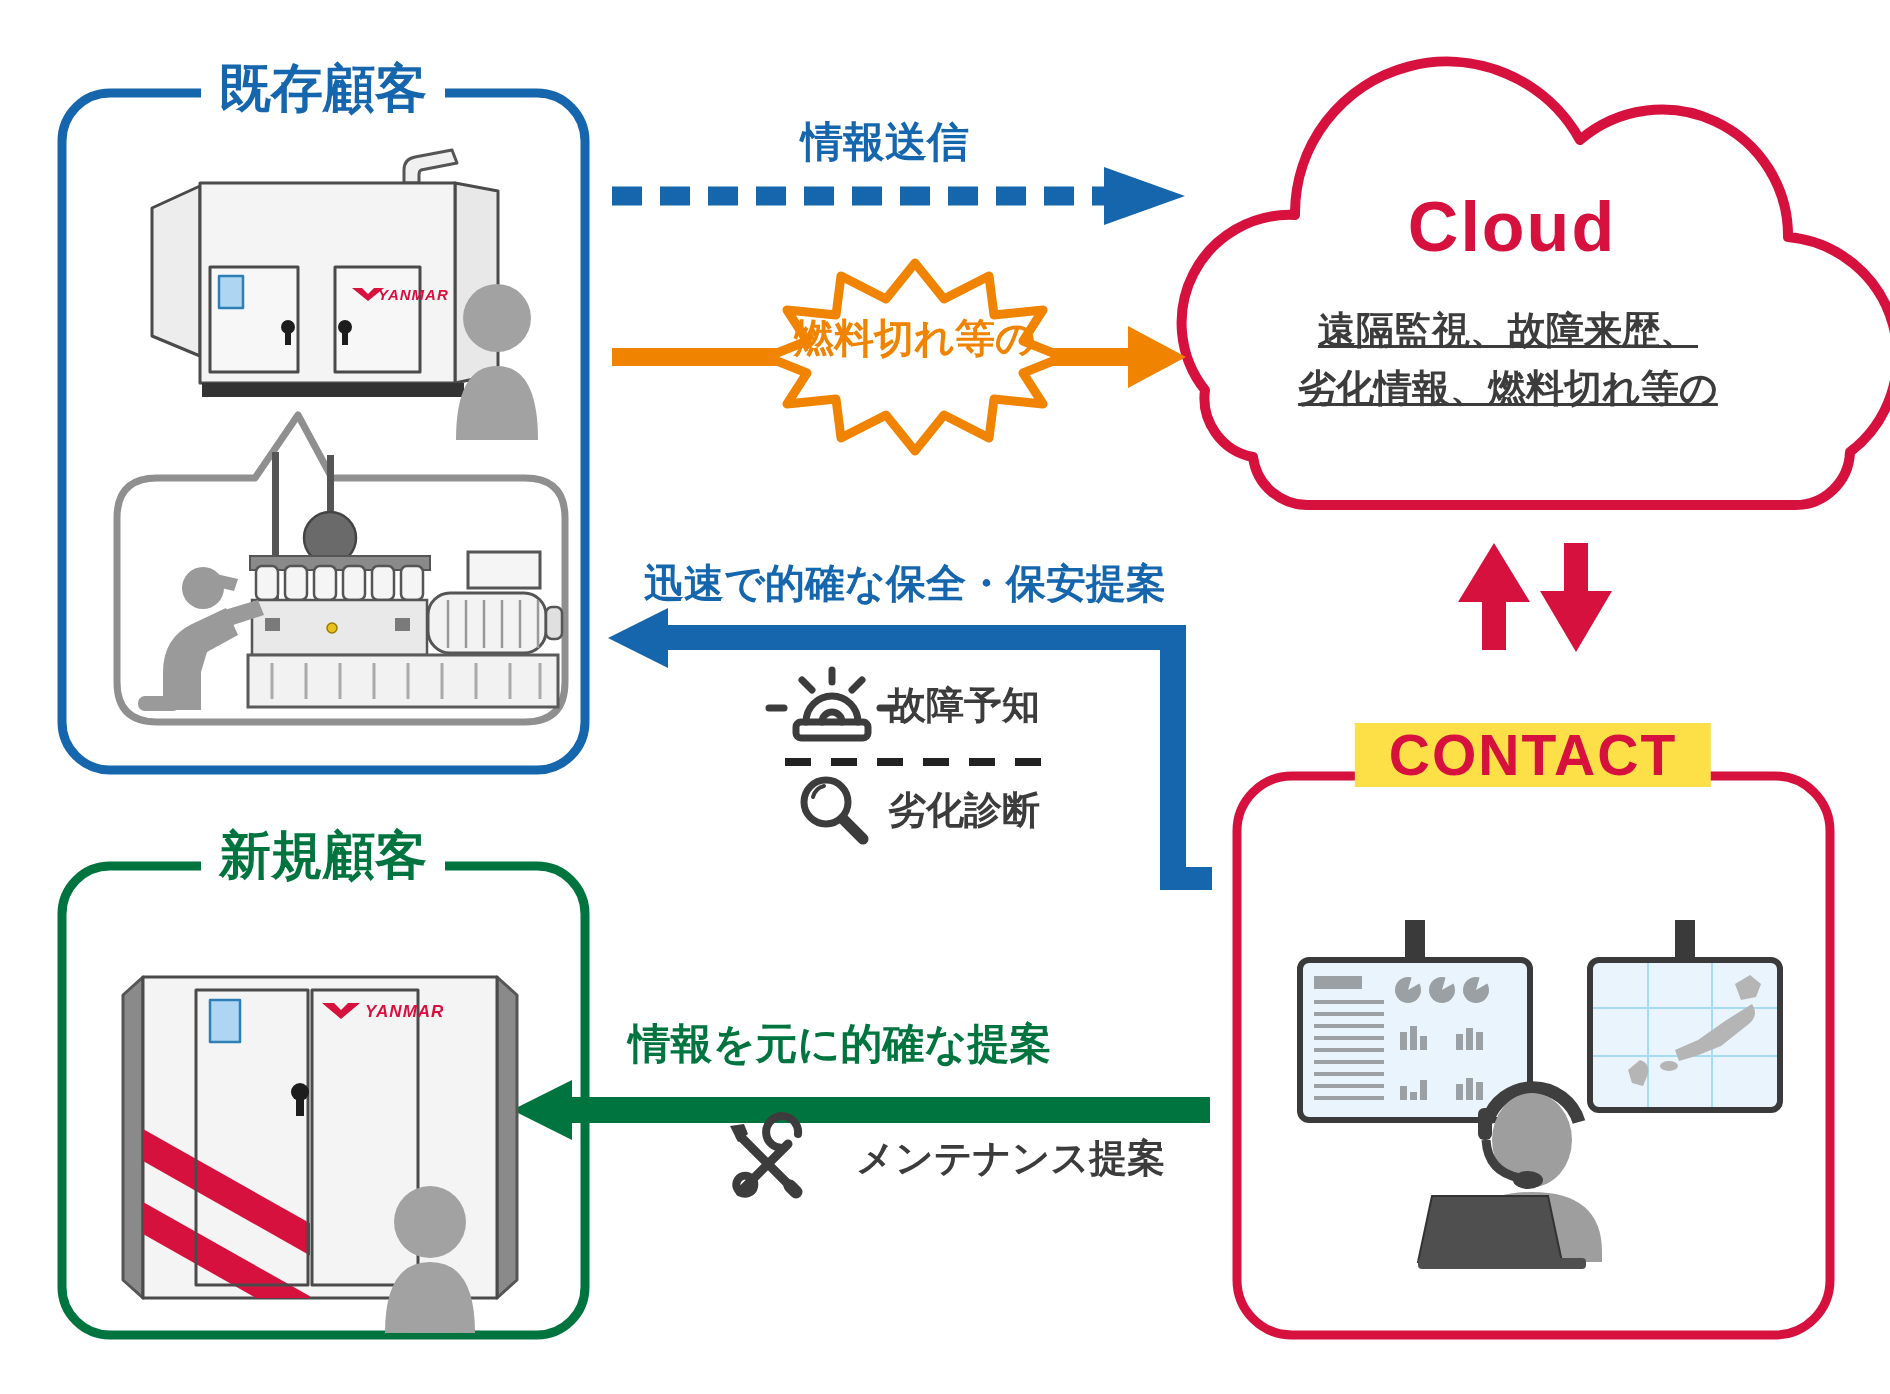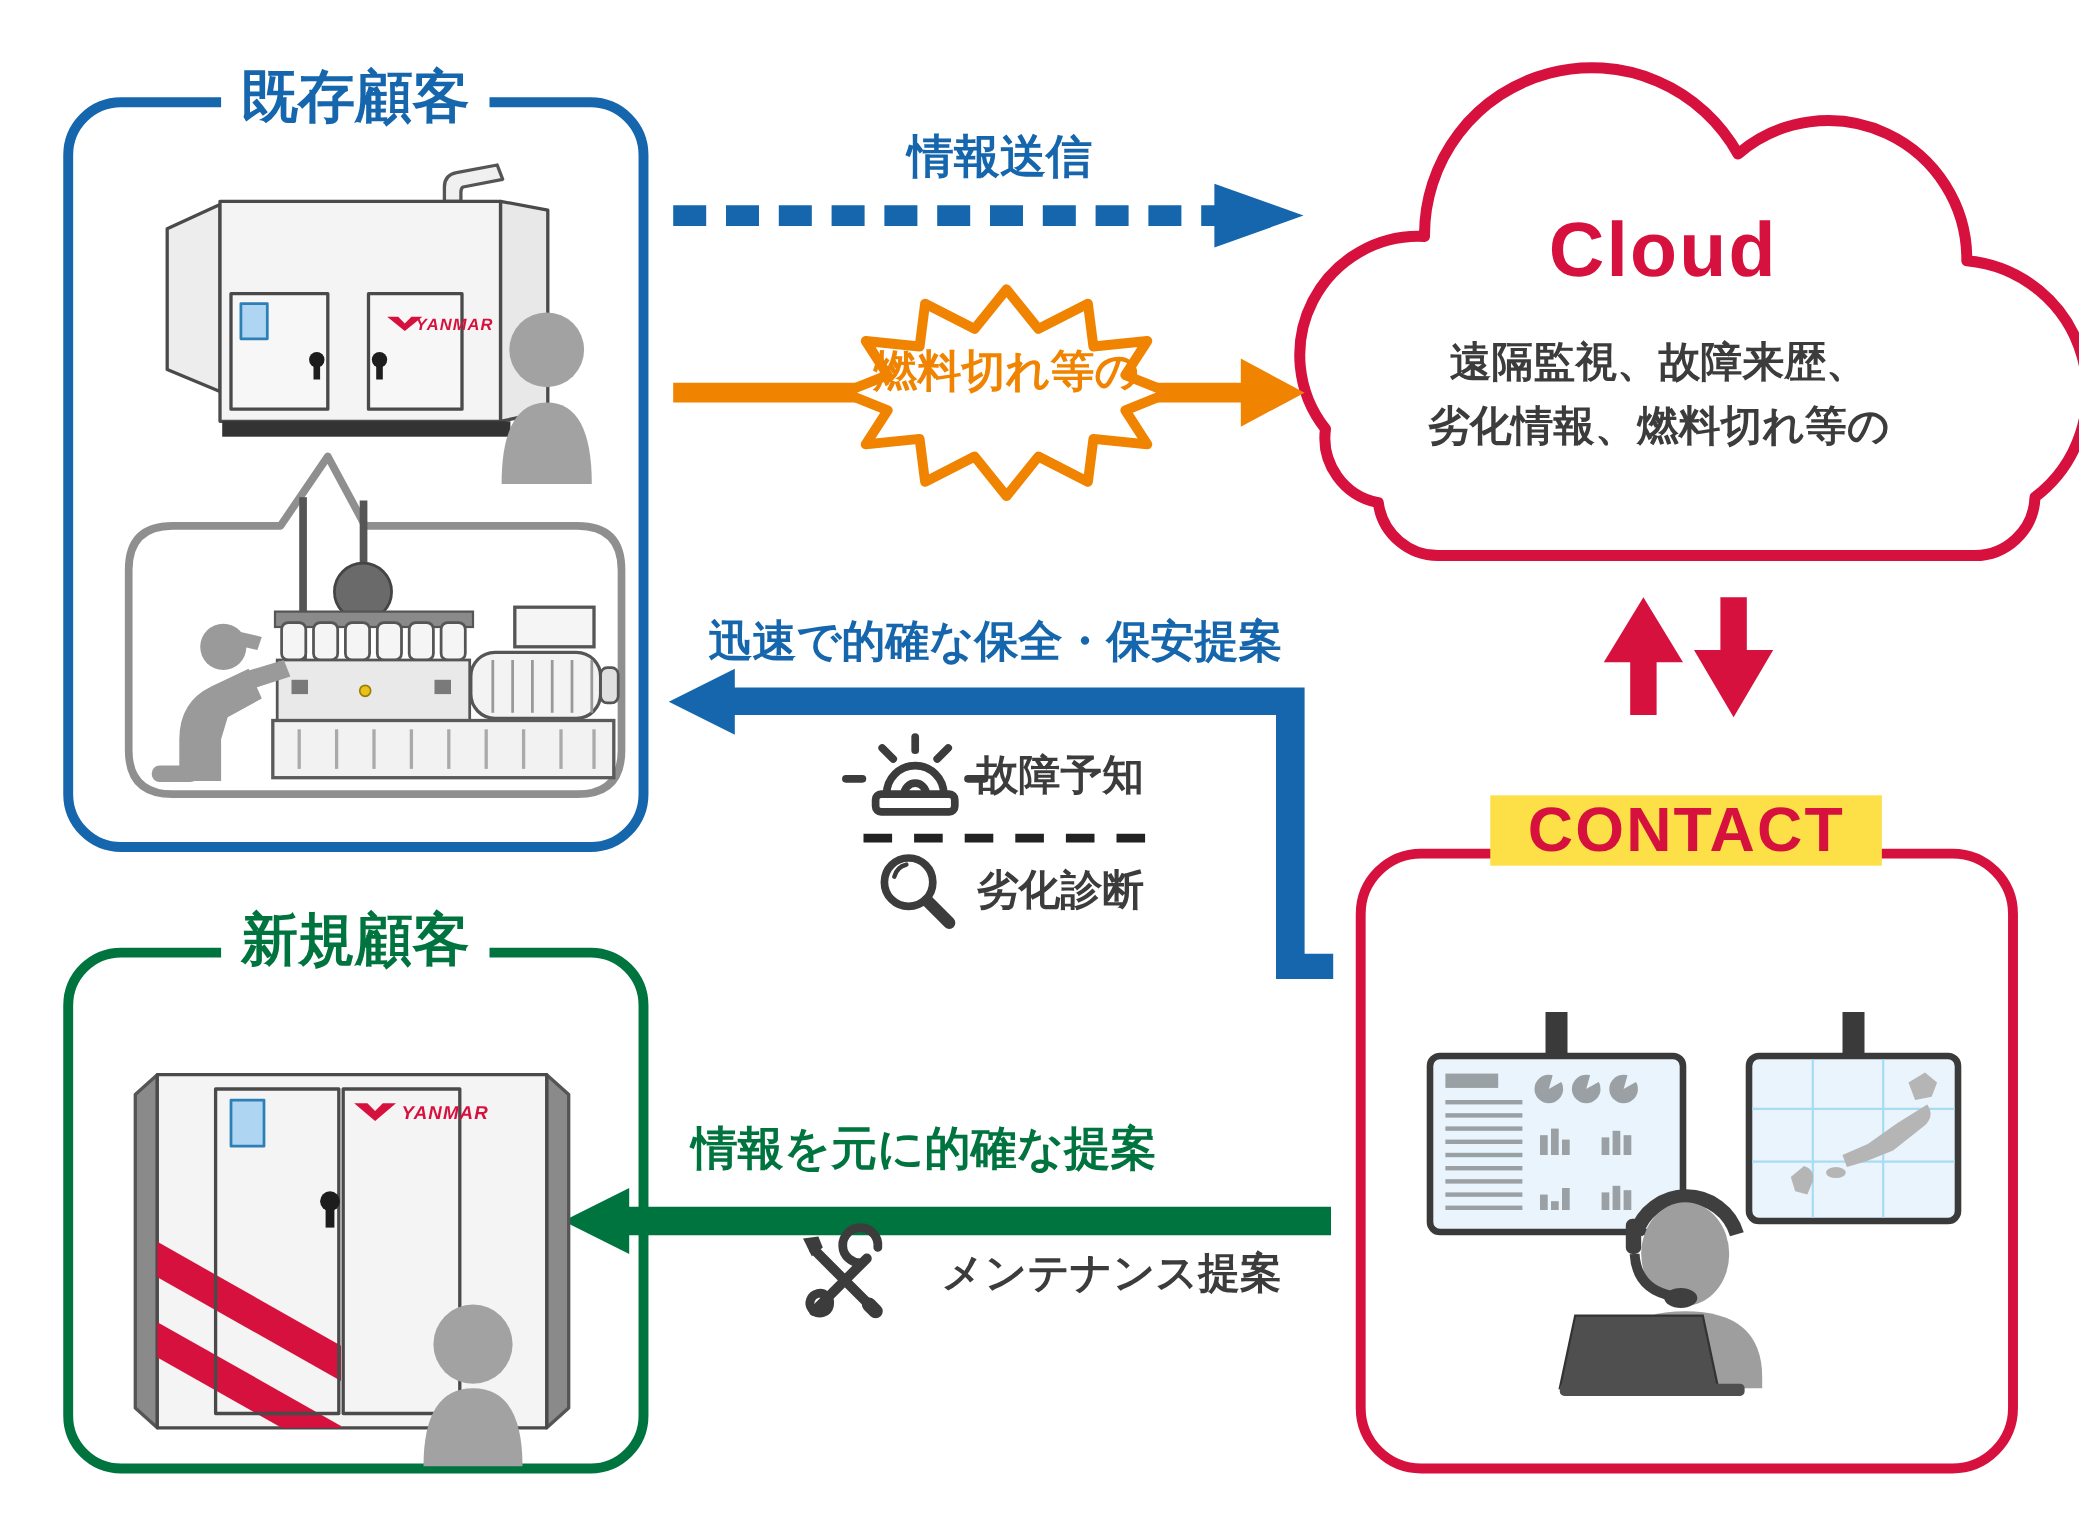--- a/index.html
+++ b/index.html
@@ -8,21 +8,21 @@
   #art{position:absolute;left:0;top:0;width:1890px;height:1394px;}
   .lbl{position:absolute;transform:translateX(-50%);white-space:nowrap;
        font-weight:700;line-height:1;}
   .boxlabel{font-size:52px;background:#fff;padding:0 18px;}
   .blue{color:#1566ac}
   .green{color:#00743f}
   .red{color:#d6113e}
   .orange{color:#f08300}
   .darktxt{color:#3c3c3c;font-weight:600;}
   .cloud-title{font-size:70px;letter-spacing:2px;}
-  .cloud-desc{font-size:38px;line-height:58px;text-align:center;}
+  .cloud-desc{font-size:38px;line-height:58px;text-align:center;text-decoration:underline;}
   .flowlabel{font-size:42px;}
   .burstlabel{font-size:40px;line-height:60px;text-align:center;}
   .itemlabel{font-size:38px;transform:none;}
   .cc-title{font-size:57px;font-weight:800;letter-spacing:2px;line-height:64px;
             text-align:center;background:#fde047;padding:0 34px;}
 </style>
 </head>
 <body>
 
 <svg id="art" viewBox="0 0 1890 1394">
@@ -273,21 +273,21 @@
         <rect x="1418" y="1258" width="168" height="11" rx="4" fill="#4f4f4f"></rect>
       </g>
     </g>
   </g>
 </svg>
 
 <div class="lbl boxlabel blue" style="left:323px;top:62px;">既存顧客</div>
 
 <div class="lbl boxlabel green" style="left:323px;top:829px;">新規顧客</div>
 
-<div class="lbl flowlabel blue" style="left:885px;top:121px;margin-left:24px;">情報送信</div>
+<div class="lbl flowlabel blue" style="left:885px;top:121px;">情報送信</div>
 
 <div class="lbl burstlabel orange" style="left:915px;top:308px;">
   <div>燃料切れ等の</div>
 </div>
 
 <div class="lbl cloud-title red" style="left:1512px;top:192px;">Cloud</div>
 
 <div class="lbl cloud-desc darktxt" style="left:1508px;top:301px;">
   <div>遠隔監視、故障来歴、</div>
   <div>劣化情報、燃料切れ等の</div>

